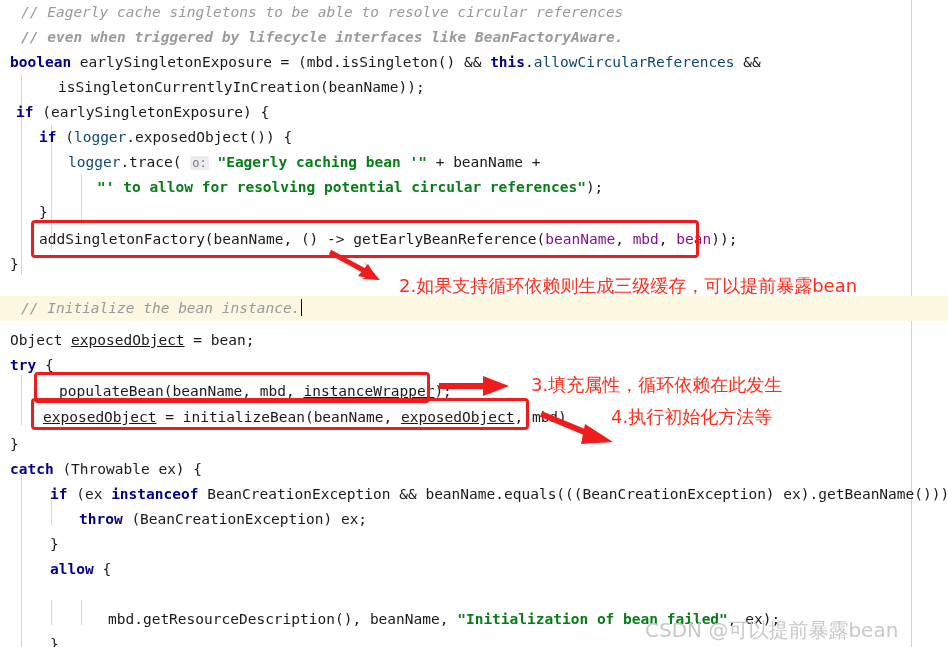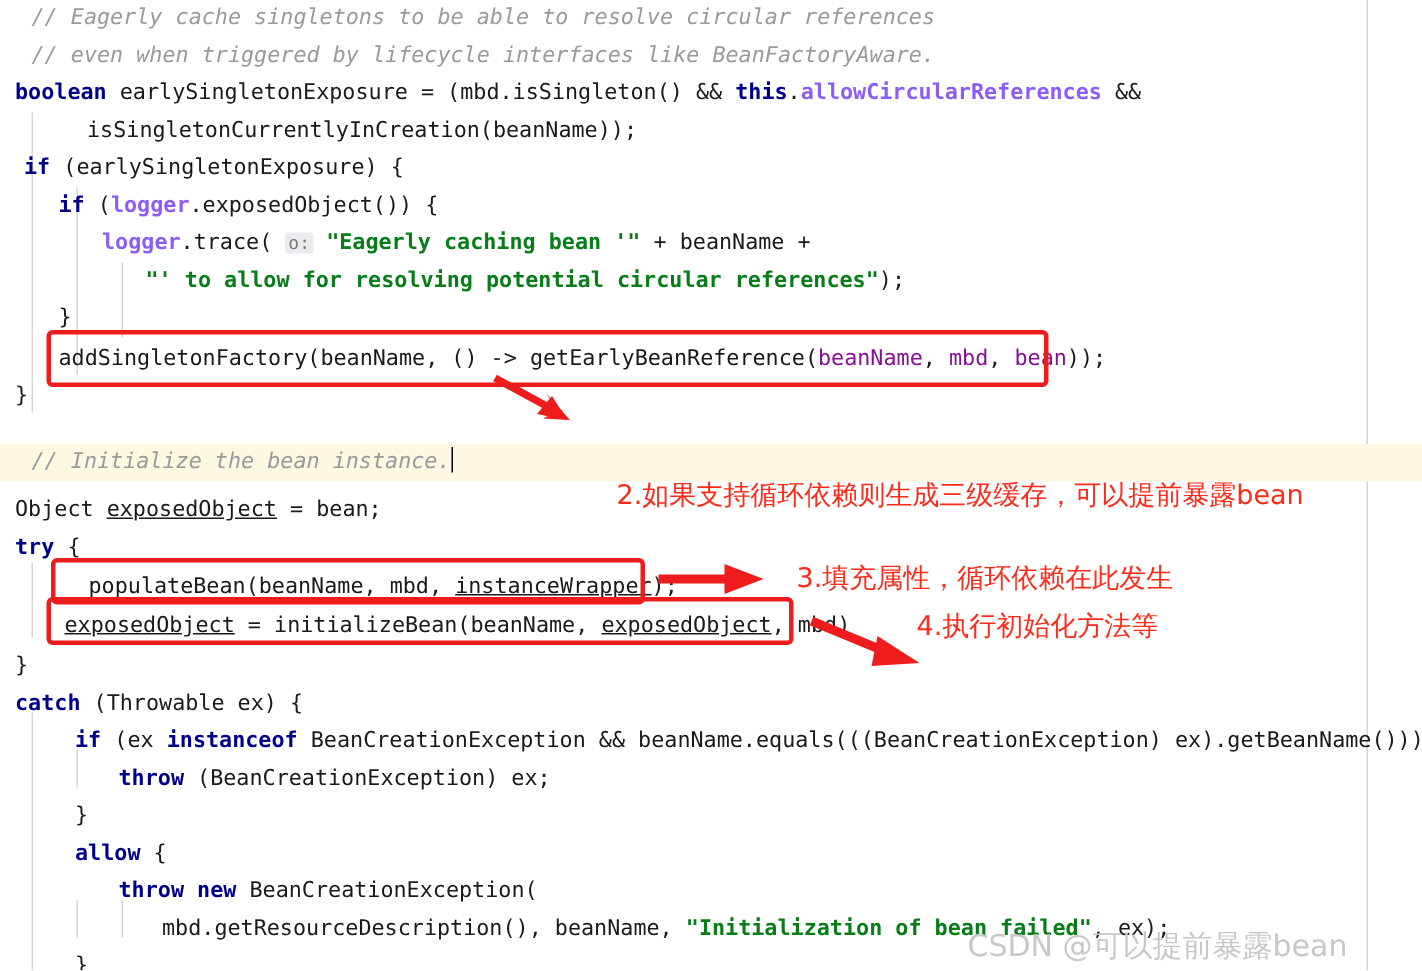--- a/index.html
+++ b/index.html
@@ -64,21 +64,21 @@
     position: absolute;
     width: 1px;
     background: #d6d6d6;
   }
 
   
   .cm  { color: #9a9a9a; font-style: italic; }   
   .kw  { color: #00008c; font-weight: bold; }    
   .st  { color: #067d17; font-weight: bold; }    
   .fld { color: #871094; }                        
-  .fldb{ color: #8b5cf6; font-weight: bold; margin-top: 42px; }     
+  .fldb{ color: #0c4a6e; font-weight: normal; margin-top: 42px; }     
   .lv  { text-decoration: underline; }            
   .pl  {                                          
     background: #ebecf0;
     color: #7a7a7a;
     font-style: normal;
     border-radius: 2px;
     padding: 0 2px;
     font-size: 12px;
   }
 
@@ -126,21 +126,21 @@
     <div class="indent-guide" style="left:21px; top:375px; height:50px;"></div>
     <div class="indent-guide" style="left:21px; top:475px; height:172px;"></div>
     <div class="indent-guide" style="left:51px; top:500px; height:25px;"></div>
     <div class="indent-guide" style="left:51px; top:600px; height:25px;"></div>
     <div class="indent-guide" style="left:81px; top:600px; height:25px;"></div>
 
     
     <div class="line" style="top:0px; position:absolute;"><span style="padding-left:11px"></span><span class="cm">// Eagerly cache singletons to be able to resolve circular references</span></div>
 
     
-    <div class="line" style="top:25px; position:absolute;"><span style="padding-left:11px"></span><span class="cm">// even when triggered by lifecycle interfaces like BeanFactoryAware.</span></div>
+    <div class="line" style="top:25px; position:absolute;font-weight:bold;"><span style="padding-left:11px"></span><span class="cm">// even when triggered by lifecycle interfaces like BeanFactoryAware.</span></div>
 
     
     <div class="line" style="top:50px; position:absolute;"><span class="kw">boolean</span><span> earlySingletonExposure = (mbd.isSingleton() &amp;&amp; </span><span class="kw">this</span><span>.</span><span class="fldb">allowCircularReferences</span><span> &amp;&amp;</span></div>
 
     
     <div class="line" style="top:75px; position:absolute;"><span style="padding-left:48px">isSingletonCurrentlyInCreation(beanName));</span></div>
 
     
     <div class="line" style="top:100px; position:absolute;padding-left:16px;"><span class="kw">if</span><span> (earlySingletonExposure) {</span></div>
 
@@ -189,21 +189,20 @@
     
     <div class="line" style="top:507px; position:absolute;"><span style="padding-left:69px"></span><span class="kw">throw</span><span> (BeanCreationException) ex;</span></div>
 
     
     <div class="line" style="top:532px; position:absolute;"><span style="padding-left:40px">}</span></div>
 
     
     <div class="line" style="top:557px; position:absolute;"><span style="padding-left:40px"></span><span class="kw">allow</span><span> {</span></div>
 
     
-    <div class="line" style="top:582px; position:absolute;"><span style="padding-left:69px"></span><span class="kw">throw</span><span> </span><span class="kw">new</span><span> BeanCreationException(</span></div>
 
     
     <div class="line" style="top:607px; position:absolute;"><span style="padding-left:98px"></span><span>mbd.getResourceDescription(), beanName, </span><span class="st">"Initialization of bean failed"</span><span>, ex);</span></div>
 
     
     <div class="line" style="top:632px; position:absolute;"><span style="padding-left:40px">}</span></div>
   </div>
 
   <div class="redbox" style="left:31px; top:220px; width:668px; height:38px;"></div>
 
@@ -220,21 +219,21 @@
   <svg class="arrow" style="left:437px; top:372px;" width="80" height="30" viewBox="0 0 80 30">
     <path d="M2 14 L54 14" stroke="#ee1c1c" stroke-width="6" fill="none"></path>
     <path d="M46 4 L72 14 L46 24 Z" fill="#ee1c1c"></path>
   </svg>
 
   <svg class="arrow" style="left:537px; top:408px;" width="90" height="42" viewBox="0 0 90 42">
     <path d="M4 6 L62 30" stroke="#ee1c1c" stroke-width="6" fill="none"></path>
     <path d="M48 16 L76 34 L44 36 Z" fill="#ee1c1c"></path>
   </svg>
 
-  <div class="cn-note" style="left:411px; top:274px;margin-top:44px;">2.如果支持循环依赖则生成三级缓存，可以提前暴露bean</div>
+  <div class="cn-note" style="left:399px; top:274px;">2.如果支持循环依赖则生成三级缓存，可以提前暴露bean</div>
 
   <div class="cn-note" style="left:531px; top:373px;">3.填充属性，循环依赖在此发生</div>
 
   <div class="cn-note" style="left:611px; top:405px;">4.执行初始化方法等</div>
 
   <div class="watermark" style="left:645px; top:617px;">CSDN @可以提前暴露bean</div>
 
 </div>
 
 </body></html>

